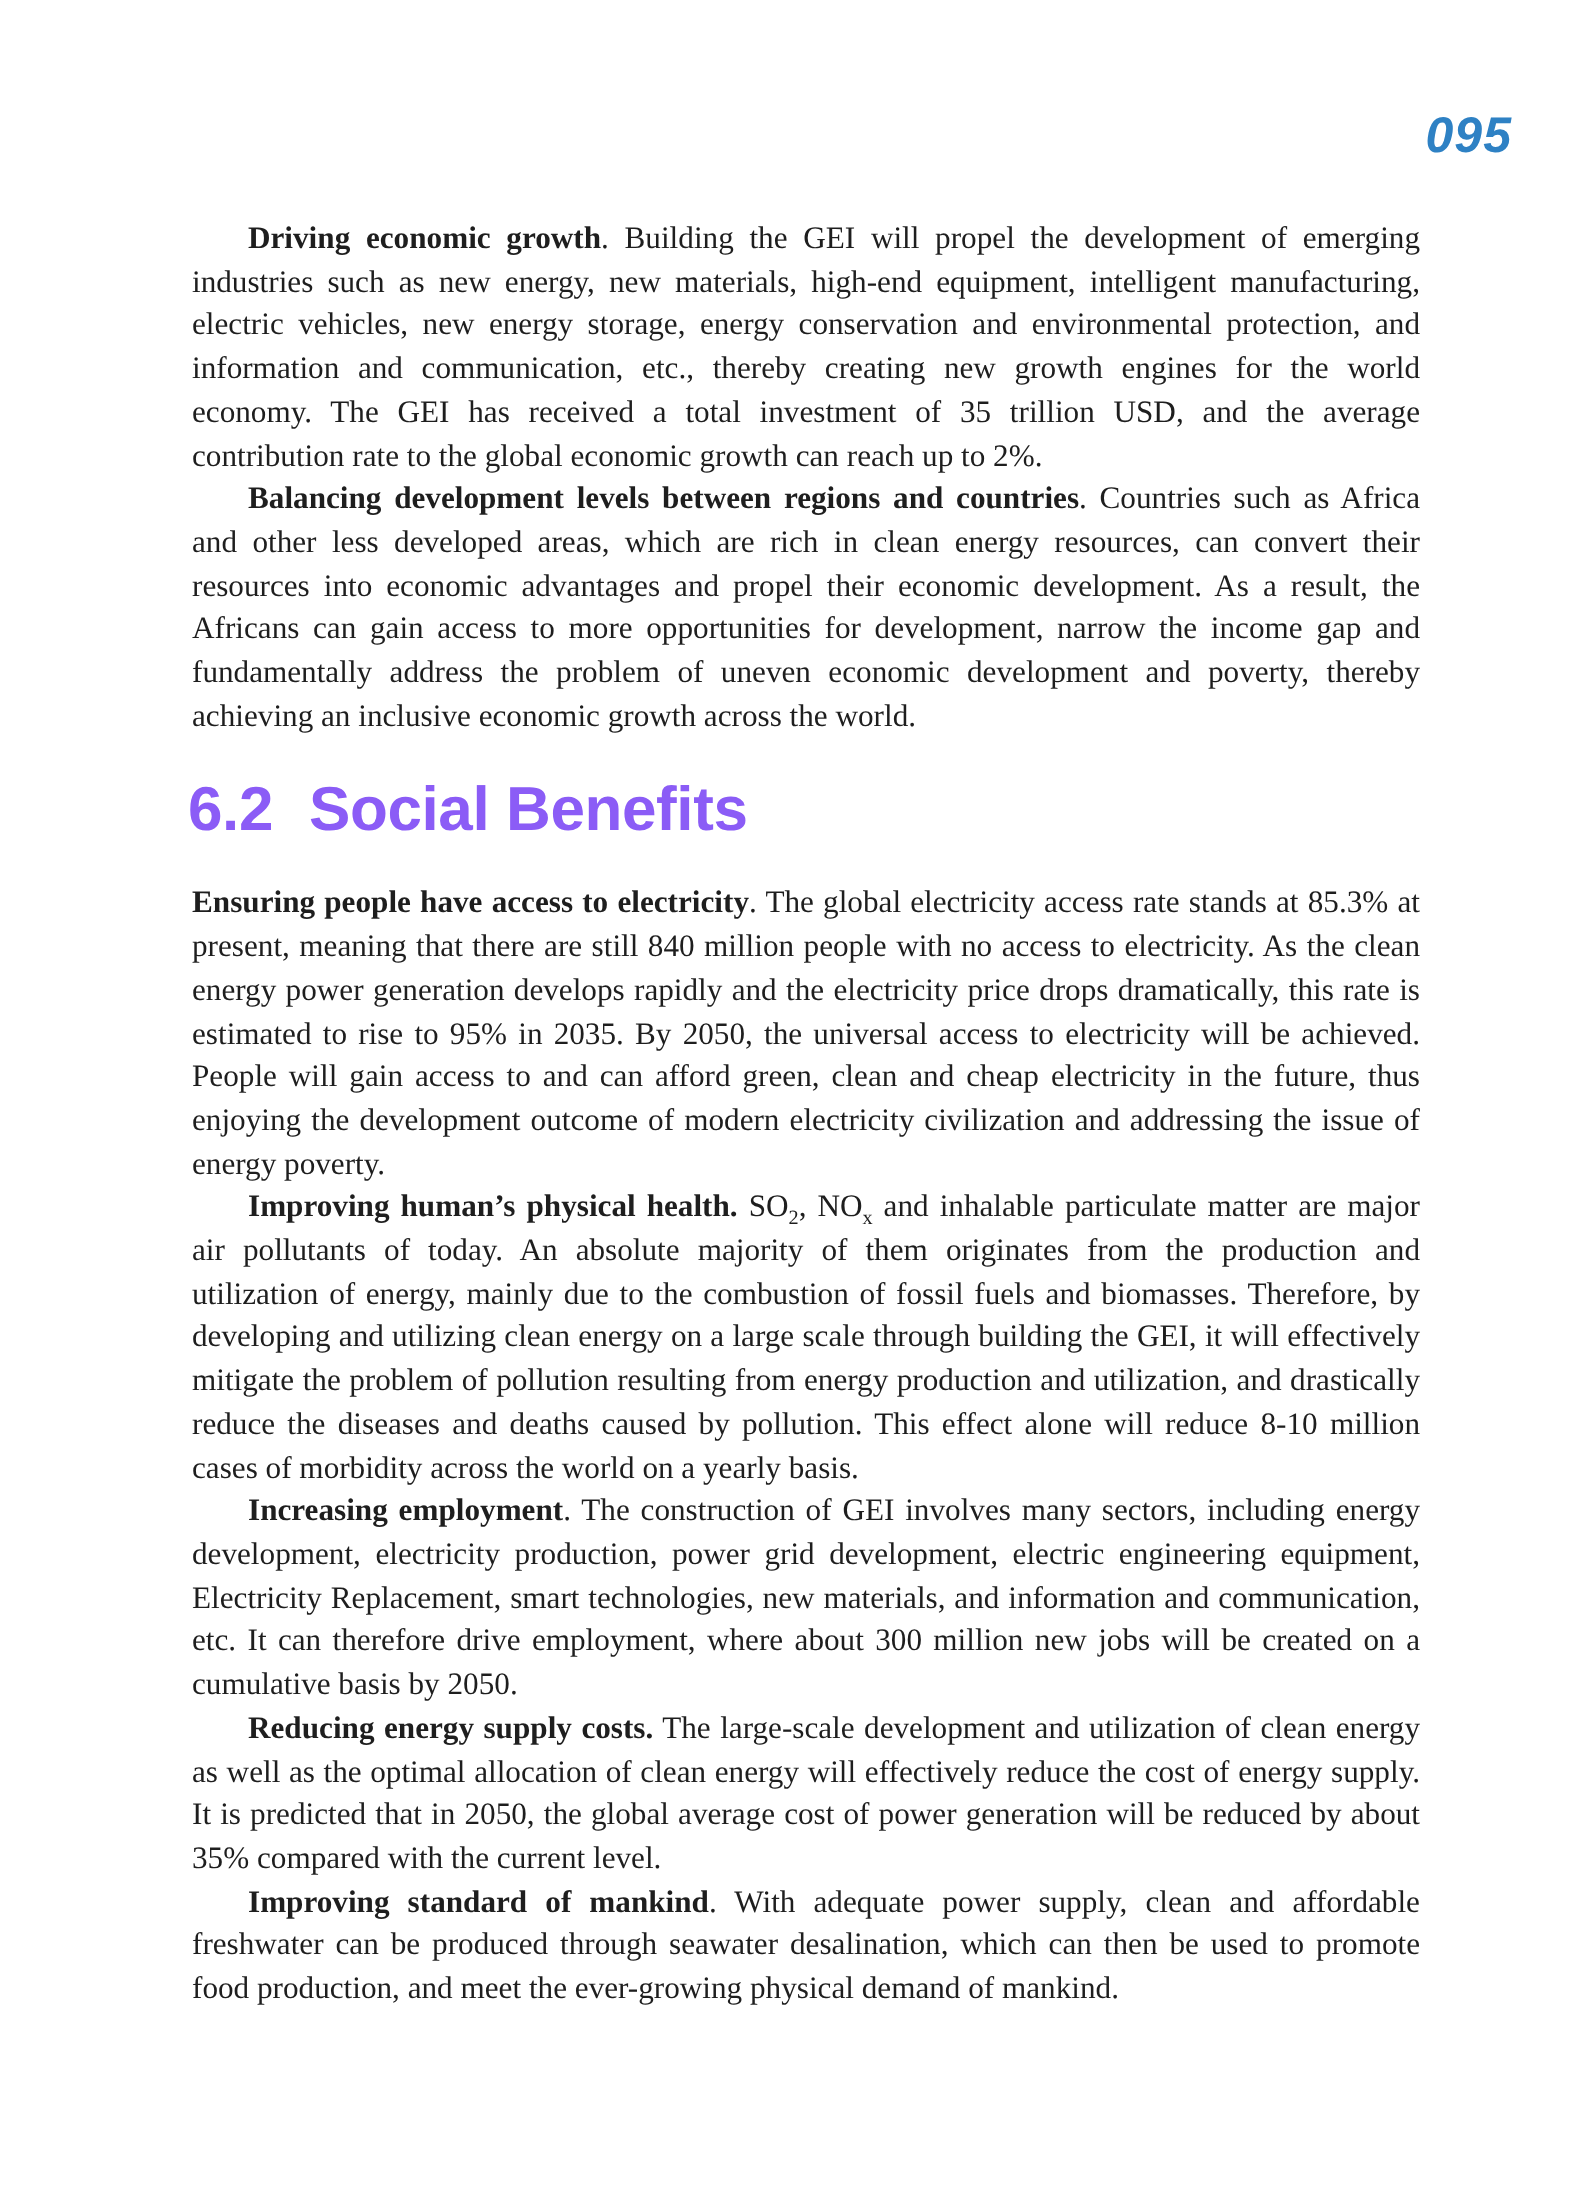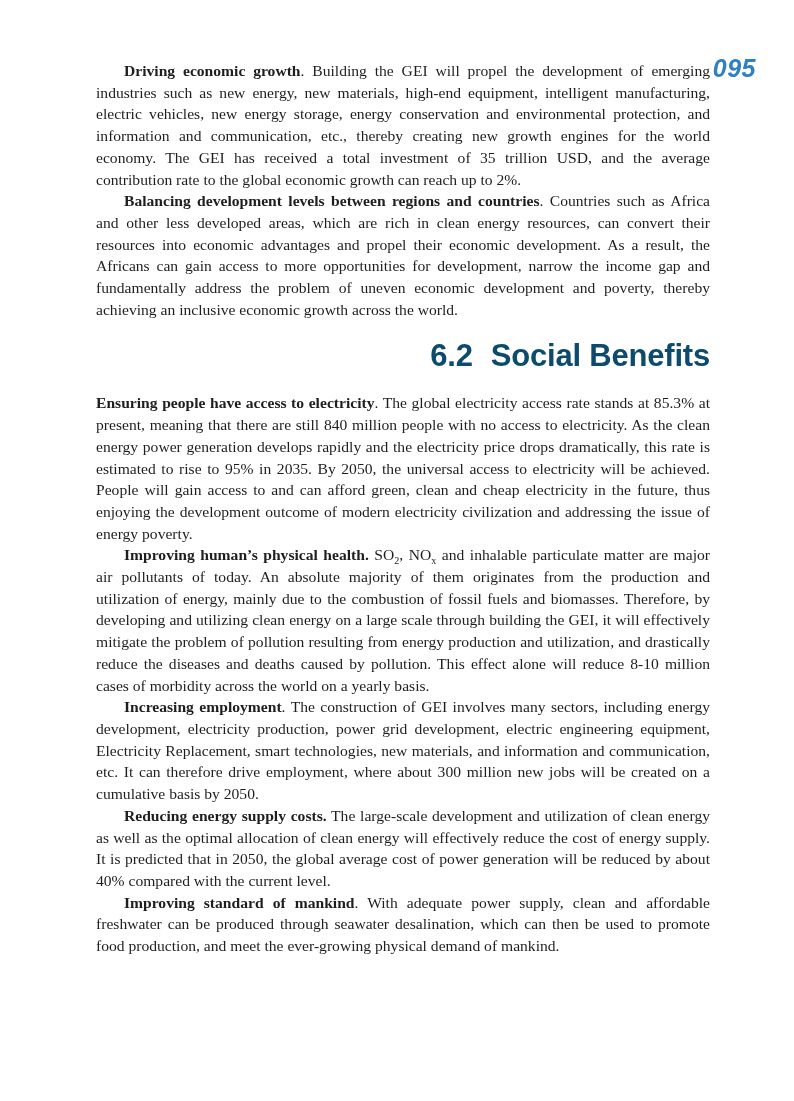--- a/index.html
+++ b/index.html
@@ -17,42 +17,41 @@
     font-family: "Liberation Sans", sans-serif;
     font-weight: bold;
     font-size: 25px;
     letter-spacing: 0.5px;
   }
   .content {
     position: absolute;
     left: 96px;
     width: 614px;
     top: 0;
-    padding-top: 60px;
+    padding-top: 109px;
   }
   .para {
     font-family: "Liberation Serif", serif;
     font-size: 15.6px;
     line-height: 21.7px;
     text-align: justify;
     color: #1e1e1e;
     margin: 0;
   }
   .para.indent { text-indent: 28px; }
   .para b { font-weight: bold; }
   .para sub { font-size: 0.65em; line-height: 0; }
   .section-heading {
     font-family: "Liberation Sans", sans-serif;
     font-weight: bold;
     font-size: 31px;
-    color: #0c4a6e;
+    color: #8b5cf6;
     letter-spacing: -0.2px;
     margin: 18px 0 18px -2px;
     line-height: 36px;
-    text-align: right;
   }
   .section-heading .sec-num { margin-right: 18px; }
 </style>
 </head>
 <body>
 
 <div class="page">
 
   <div class="page-number" style="color: rgb(46, 129, 196); font-style: italic;">095</div>
 
@@ -63,18 +62,18 @@
     <p class="para indent"><b>Balancing development levels between regions and countries</b><span>. Countries such as Africa and other less developed areas, which are rich in clean energy resources, can convert their resources into economic advantages and propel their economic development. As a result, the Africans can gain access to more opportunities for development, narrow the income gap and fundamentally address the problem of uneven economic development and poverty, thereby achieving an inclusive economic growth across the world.</span></p>
 
     <h2 class="section-heading"><span class="sec-num">6.2</span><span class="sec-title">Social Benefits</span></h2>
 
     <p class="para"><b>Ensuring people have access to electricity</b><span>. The global electricity access rate stands at 85.3% at present, meaning that there are still 840 million people with no access to electricity. As the clean energy power generation develops rapidly and the electricity price drops dramatically, this rate is estimated to rise to 95% in 2035. By 2050, the universal access to electricity will be achieved. People will gain access to and can afford green, clean and cheap electricity in the future, thus enjoying the development outcome of modern electricity civilization and addressing the issue of energy poverty.</span></p>
 
     <p class="para indent"><b>Improving human’s physical health.</b><span> SO</span><sub>2</sub><span>, NO</span><sub>x</sub><span> and inhalable particulate matter are major air pollutants of today. An absolute majority of them originates from the production and utilization of energy, mainly due to the combustion of fossil fuels and biomasses. Therefore, by developing and utilizing clean energy on a large scale through building the GEI, it will effectively mitigate the problem of pollution resulting from energy production and utilization, and drastically reduce the diseases and deaths caused by pollution. This effect alone will reduce 8-10 million cases of morbidity across the world on a yearly basis.</span></p>
 
     <p class="para indent"><b>Increasing employment</b><span>. The construction of GEI involves many sectors, including energy development, electricity production, power grid development, electric engineering equipment, Electricity Replacement, smart technologies, new materials, and information and communication, etc. It can therefore drive employment, where about 300 million new jobs will be created on a cumulative basis by 2050.</span></p>
 
-    <p class="para indent"><b>Reducing energy supply costs.</b><span> The large-scale development and utilization of clean energy as well as the optimal allocation of clean energy will effectively reduce the cost of energy supply. It is predicted that in 2050, the global average cost of power generation will be reduced by about 40% compared with the current level.</span></p>
+    <p class="para indent"><b>Reducing energy supply costs.</b><span> The large-scale development and utilization of clean energy as well as the optimal allocation of clean energy will effectively reduce the cost of energy supply. It is predicted that in 2050, the global average cost of power generation will be reduced by about 35% compared with the current level.</span></p>
 
     <p class="para indent"><b>Improving standard of mankind</b><span>. With adequate power supply, clean and affordable freshwater can be produced through seawater desalination, which can then be used to promote food production, and meet the ever-growing physical demand of mankind.</span></p>
 
   </div>
 </div>
 
 </body></html>

